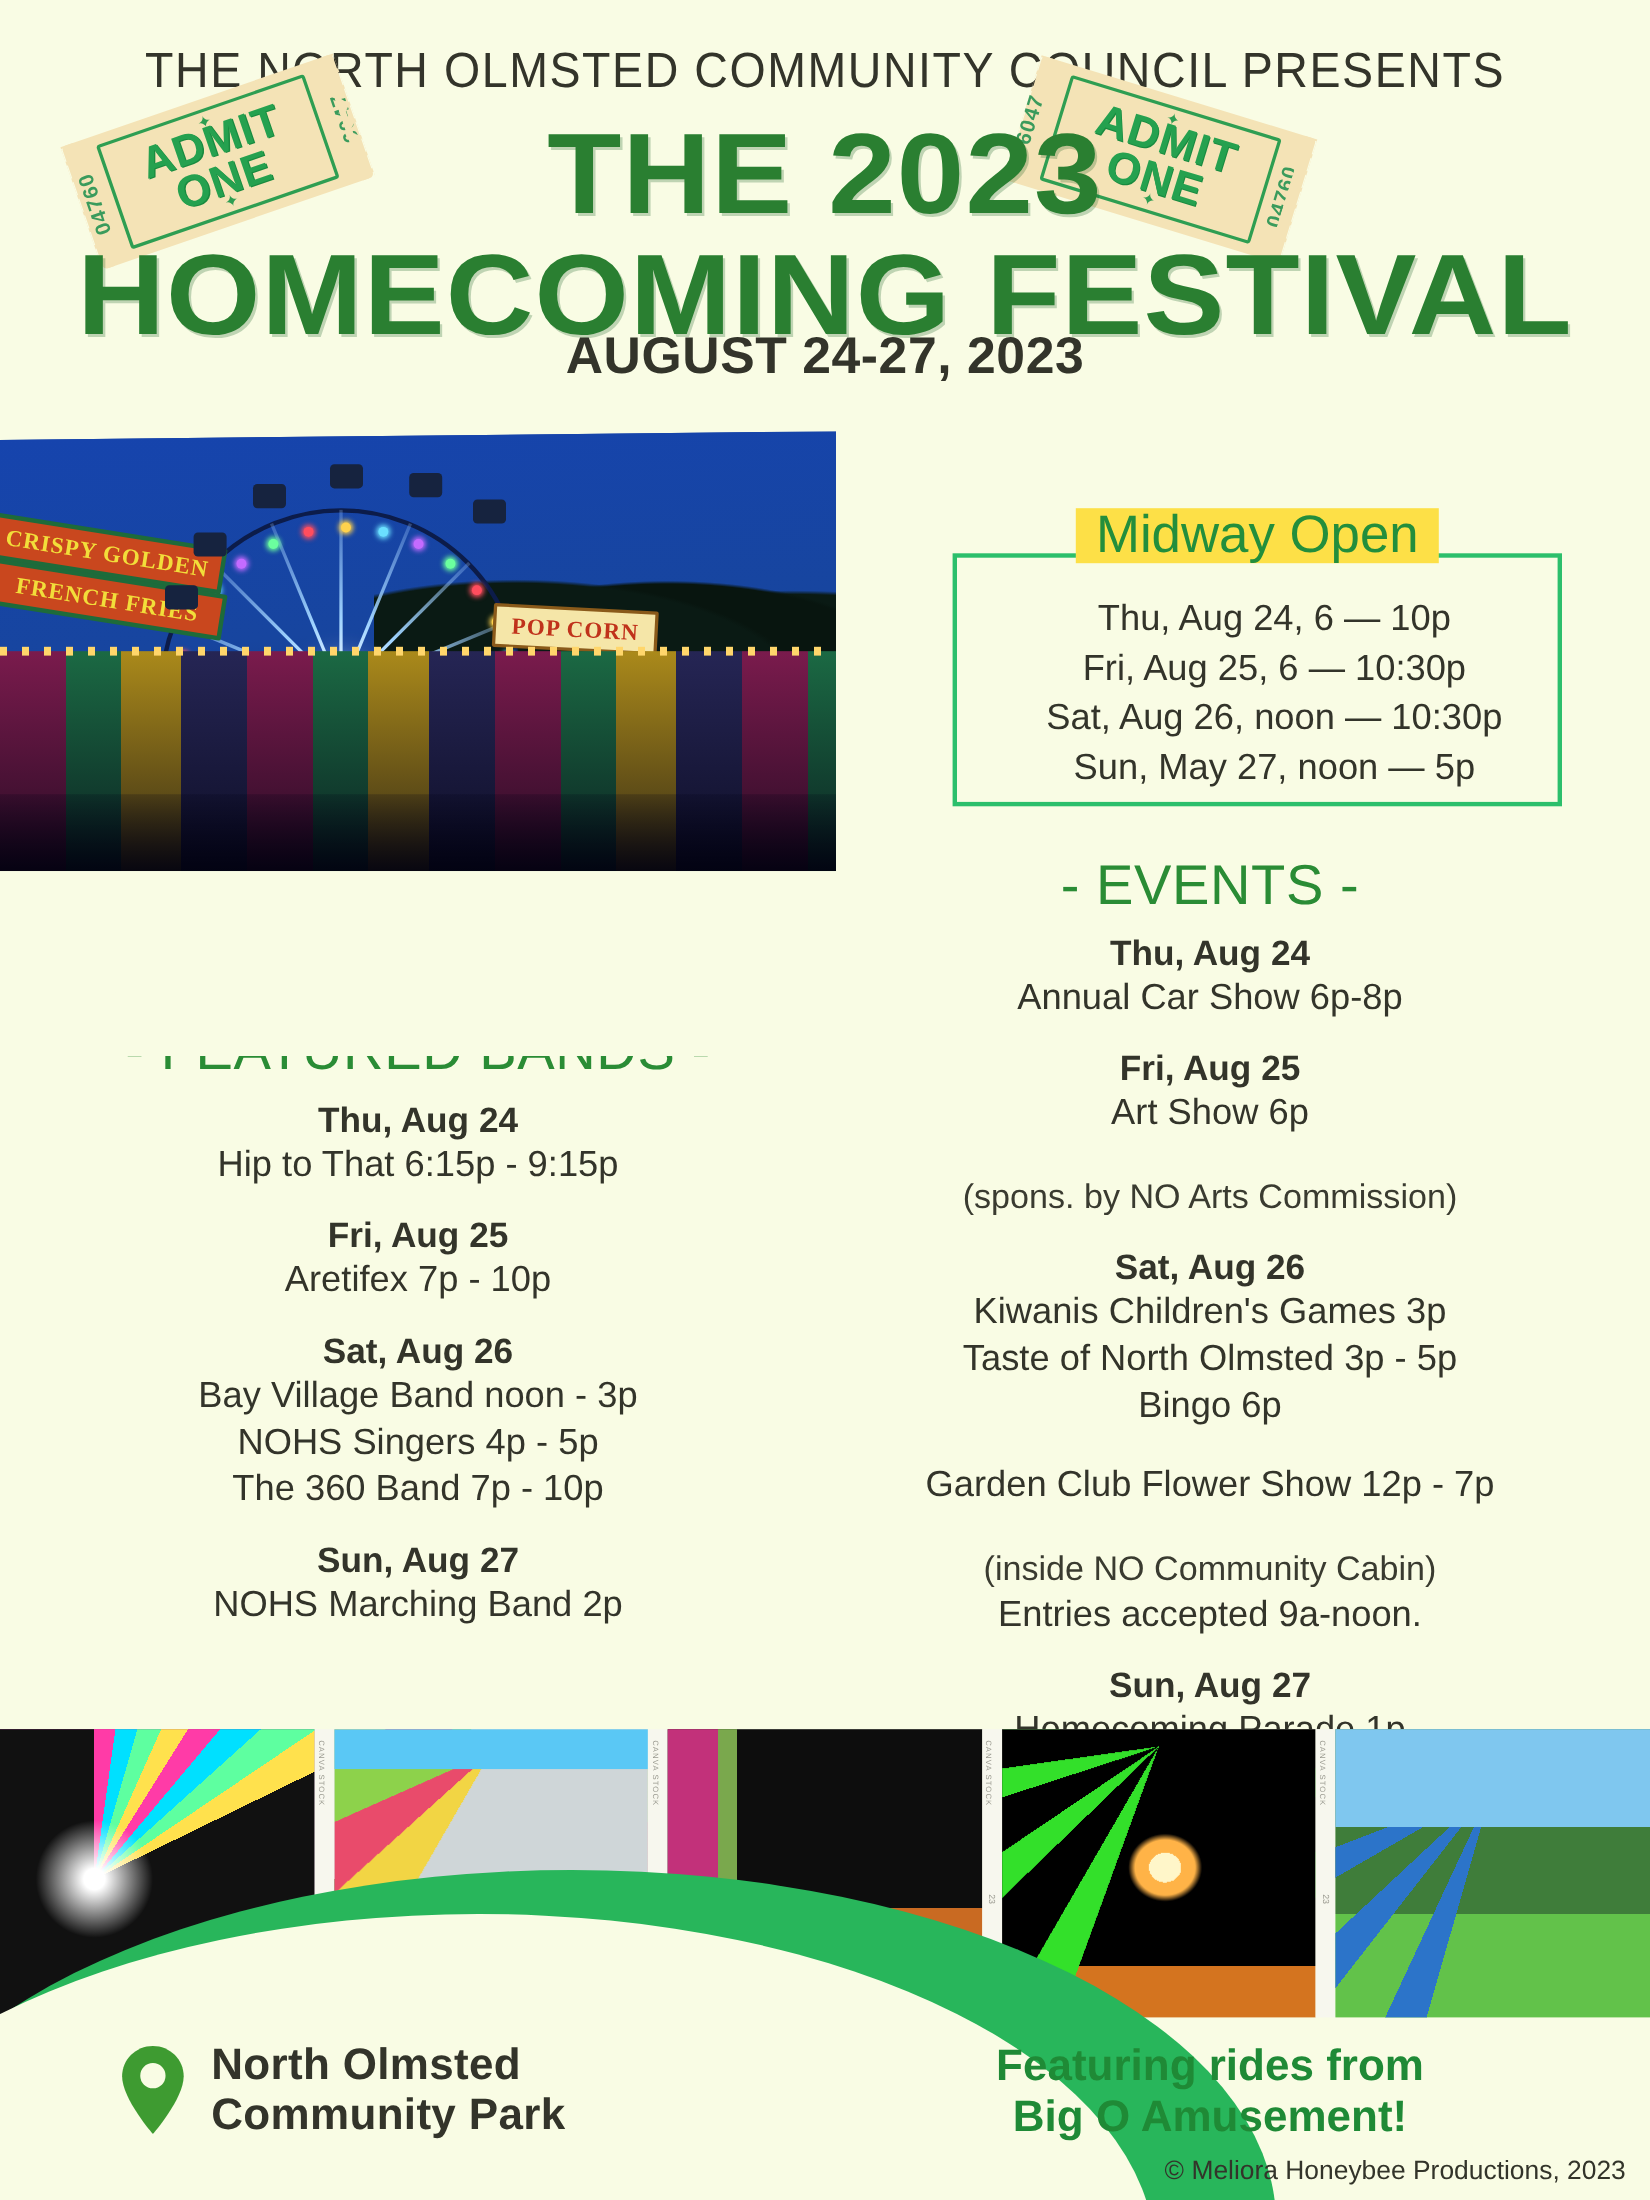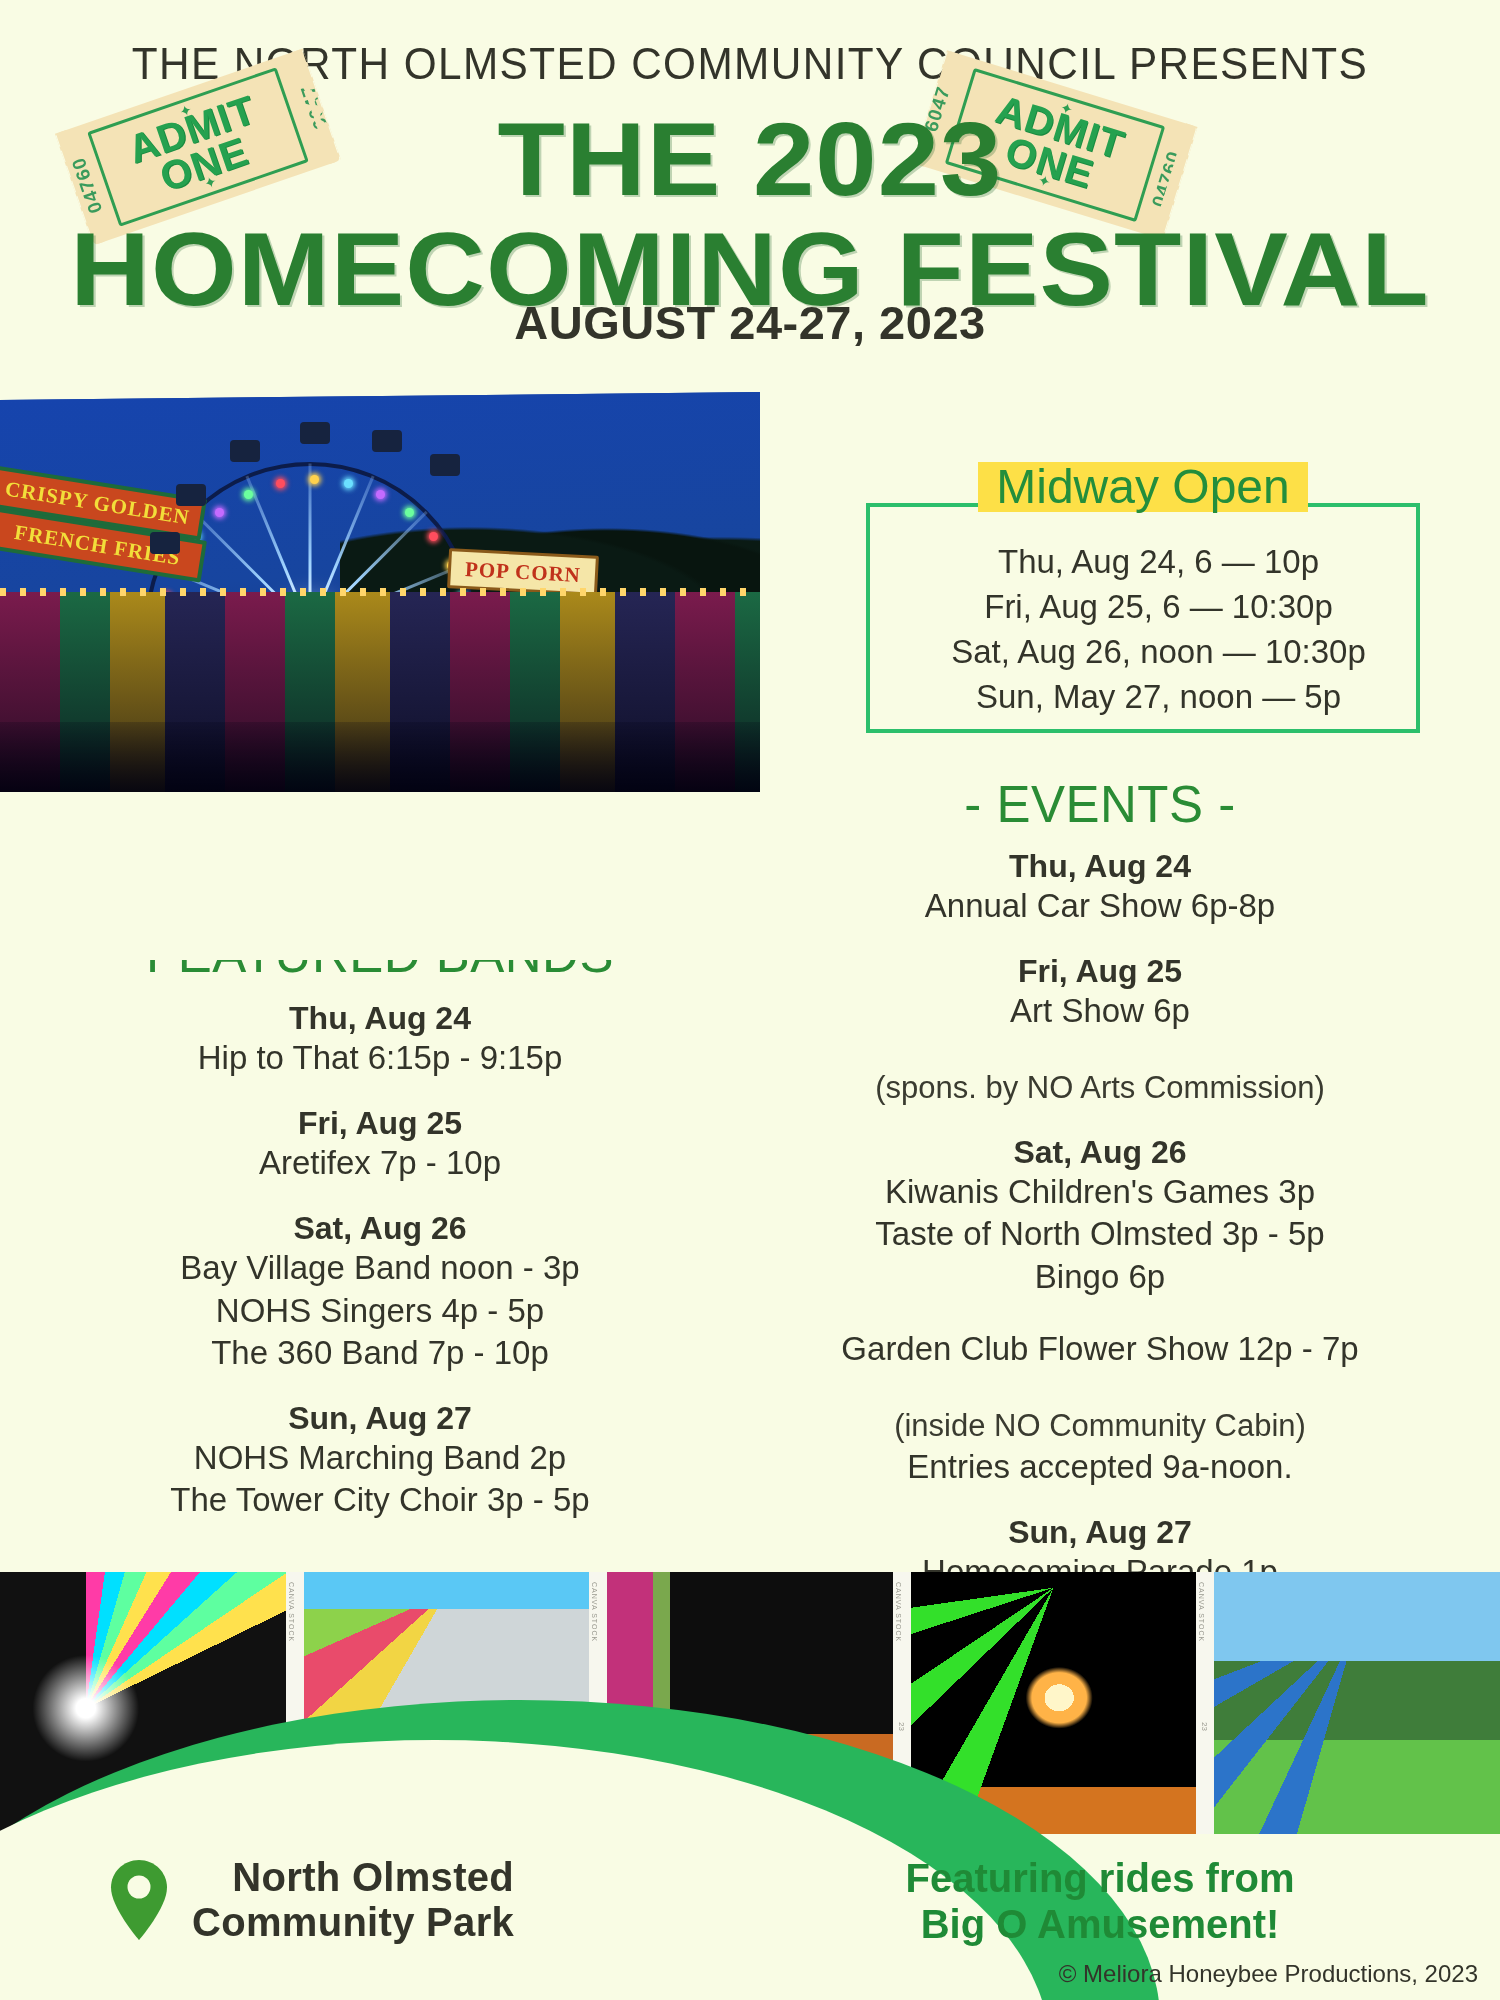--- a/index.html
+++ b/index.html
@@ -207,21 +207,21 @@
   }
   #footer-curve-inner{
     position:absolute; left:-180px; top:1740px;
     width:1230px; height:620px;
     border-radius:50%;
     background:#F9FCE4;
     z-index:5;
   }
   #venue-block{
     position:absolute; left:108px; top:1855px; z-index:6;
-    display:flex; align-items:center; gap:22px;text-align:right;
+    display:flex; align-items:center; gap:22px;
   }
   #venue-text{
     font-size:40px; font-weight:bold; color:#33342A; line-height:1.12;
     font-family:"Liberation Sans Narrow","Liberation Sans",sans-serif;
     letter-spacing:.3px;
   }
   #rides-text{
     position:absolute; left:760px; top:1855px; width:680px; z-index:6;
     text-align:center; color:#1F8A36; font-weight:bold; font-size:40px;
     line-height:1.16;
@@ -365,21 +365,20 @@
     <div class="day">Thu, Aug 24</div>
     <div class="row">Hip to That   6:15p - 9:15p</div>
     <div class="day">Fri, Aug 25</div>
     <div class="row">Aretifex   7p - 10p</div>
     <div class="day">Sat,  Aug 26</div>
     <div class="row">Bay Village Band   noon - 3p</div>
     <div class="row">NOHS Singers   4p - 5p</div>
     <div class="row">The 360 Band   7p - 10p</div>
     <div class="day">Sun, Aug 27</div>
     <div class="row">NOHS Marching Band   2p</div>
-    <div class="row">The Tower City Choir   3p - 5p</div>
   </div>
 <div class="sched" id="events-list">
     <div class="day">Thu, Aug 24</div>
     <div class="row">Annual Car Show   6p-8p</div>
     <div class="day">Fri, Aug 25</div>
     <div class="row">Art Show   6p</div>
     <div class="note">(spons. by NO Arts Commission)</div>
     <div class="day">Sat,  Aug 26</div>
     <div class="row">Kiwanis Children's Games   3p</div>
     <div class="row">Taste of North Olmsted   3p - 5p</div>

